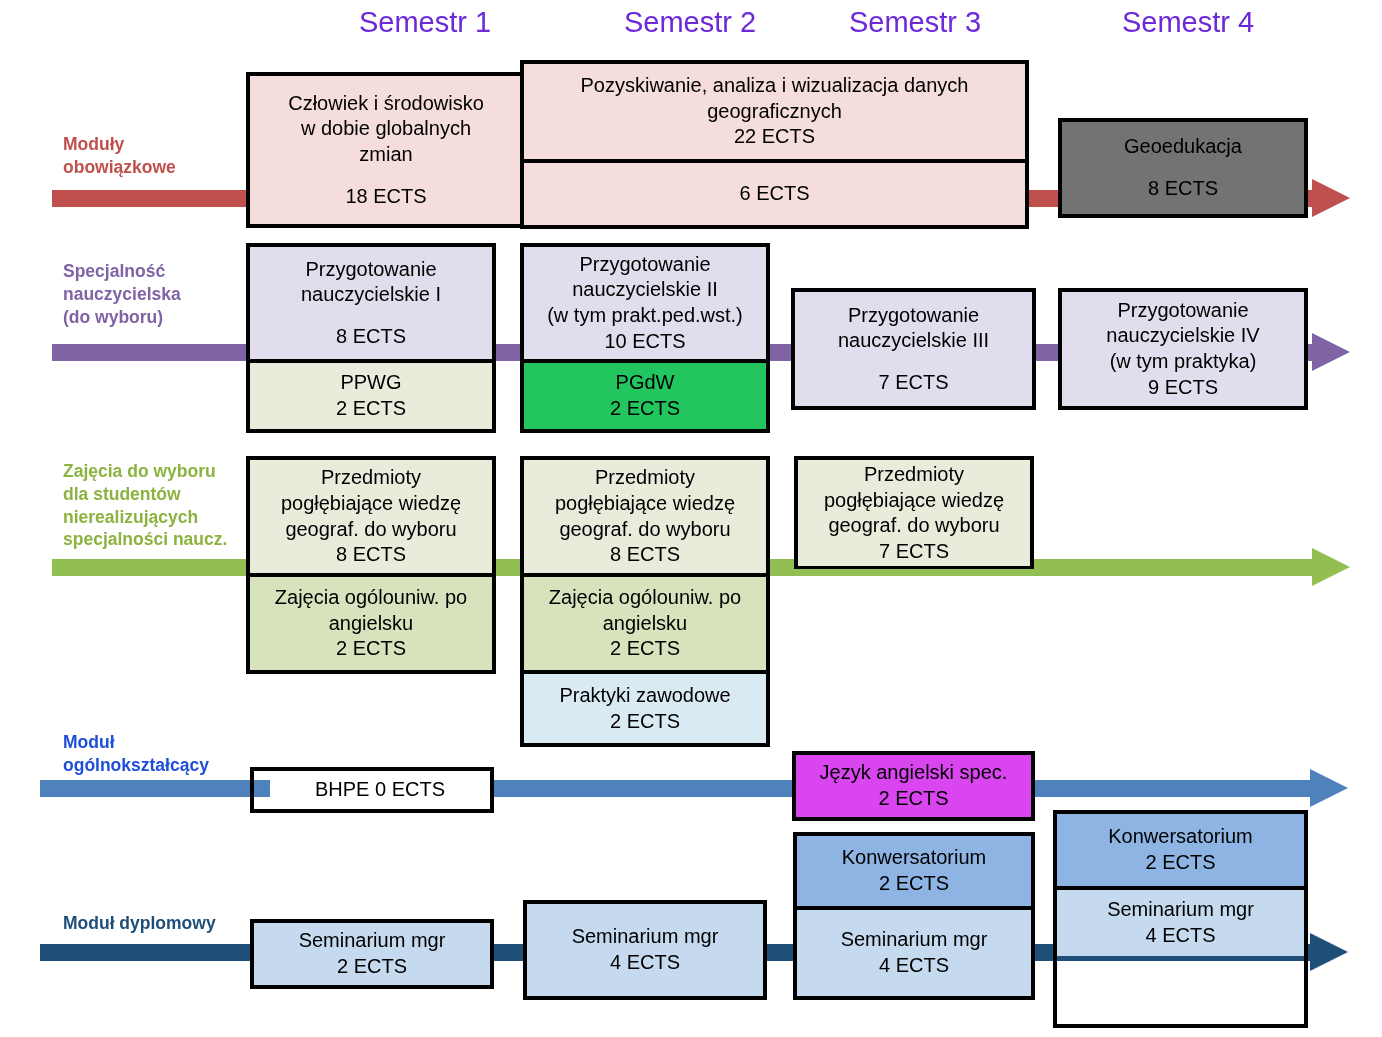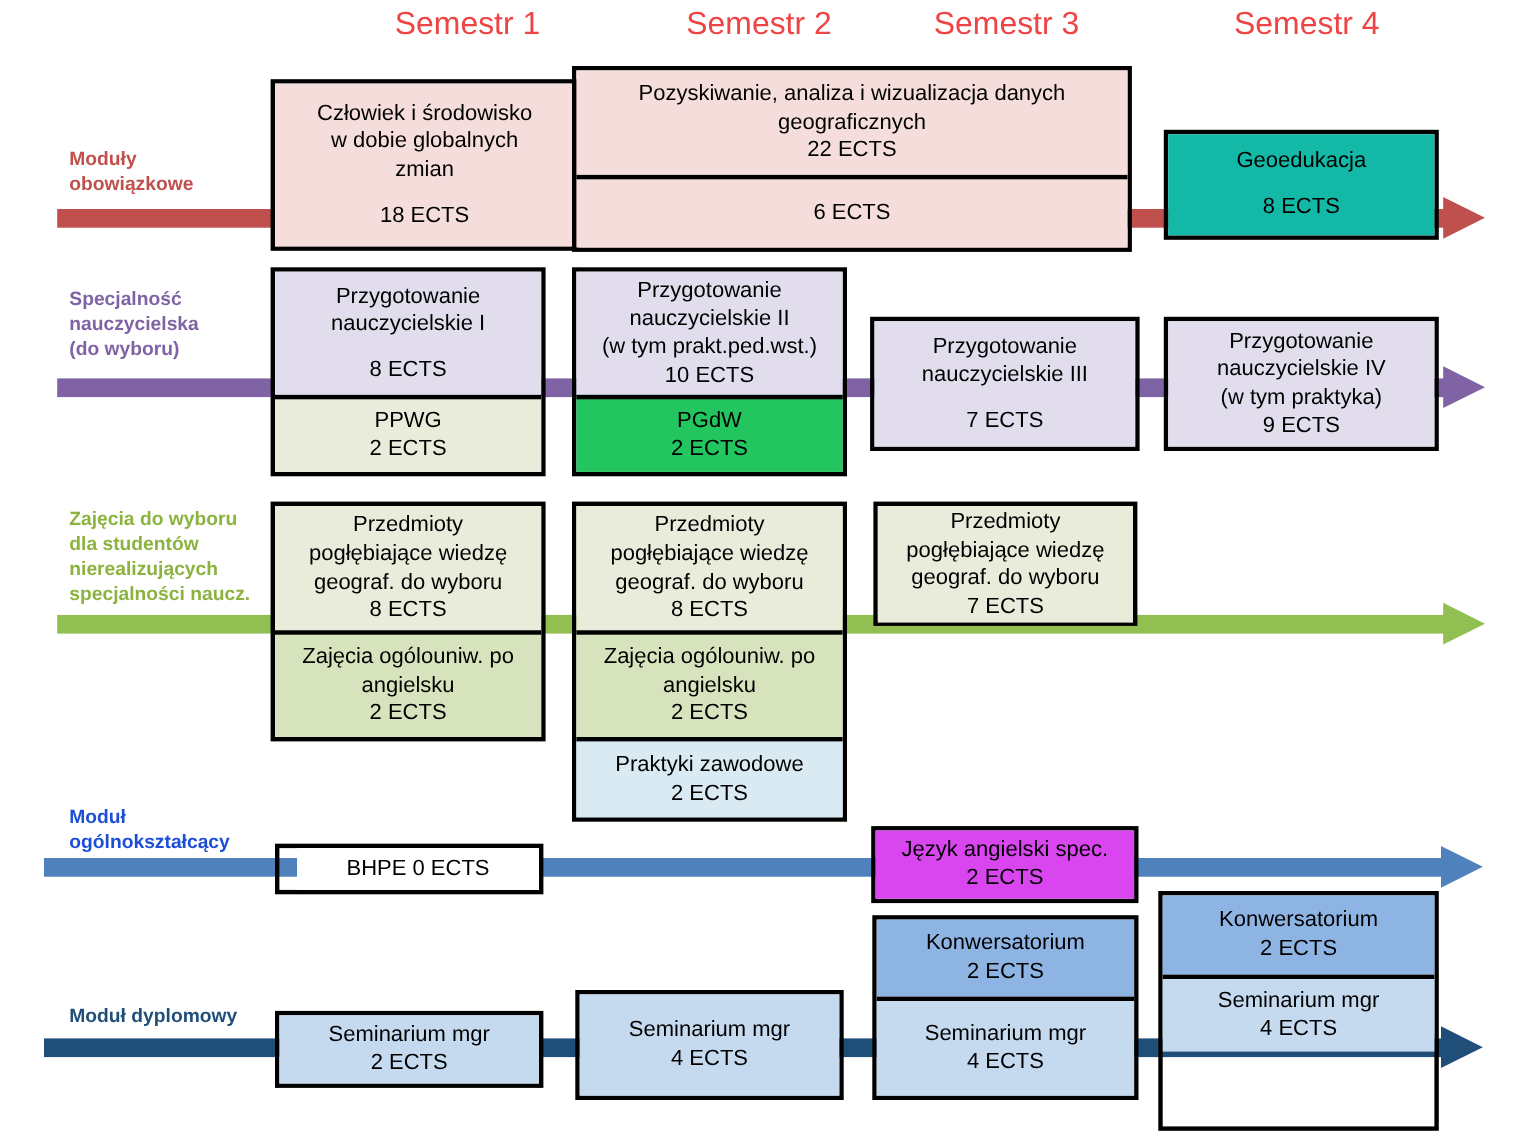--- a/index.html
+++ b/index.html
@@ -14,21 +14,21 @@
     position: relative;
     width: 1382px;
     height: 1037px;
     background: #ffffff;
     overflow: hidden;
   }
   
   .sem-header {
     position: absolute;
     font-size: 29px;
-    color: #ef4444;
+    color: #6d28d9;
     text-align: center;
     white-space: nowrap;
     line-height: 1;
   }
   
   .row-label {
     position: absolute;
     font-size: 17.5px;
     font-weight: bold;
     line-height: 1.30;
@@ -101,21 +101,21 @@
       <span class="ln">Pozyskiwanie, analiza i wizualizacja danych</span>
       <span class="ln">geograficznych</span>
       <span class="ln">22 ECTS</span>
     </div>
     <div class="cell" style="background:#f4ddda;">
       <span class="ln">6 ECTS</span>
     </div>
   </div>
 
   <div class="box" style="left:1058px; top:118px; width:250px; height:100px;">
-    <div class="cell" style="background:#14b8a6;">
+    <div class="cell" style="background:#737373;">
       <span class="ln">Geoedukacja</span>
       <span class="spacer"></span>
       <span class="ln">8 ECTS</span>
     </div>
   </div>
 
   <div class="bar" style="left:52px; top:344px; width:1280px; background:#7f63a4;"></div>
   <div class="arrowhead" style="left:1312px; top:333px; border-left:38px solid #7f63a4;"></div>
 
   <div class="row-label" style="left:63px; top:260px; color:#7f63a4;">

